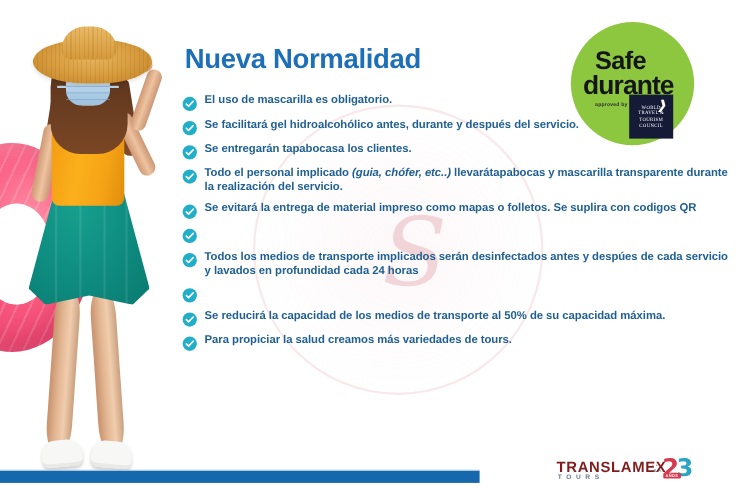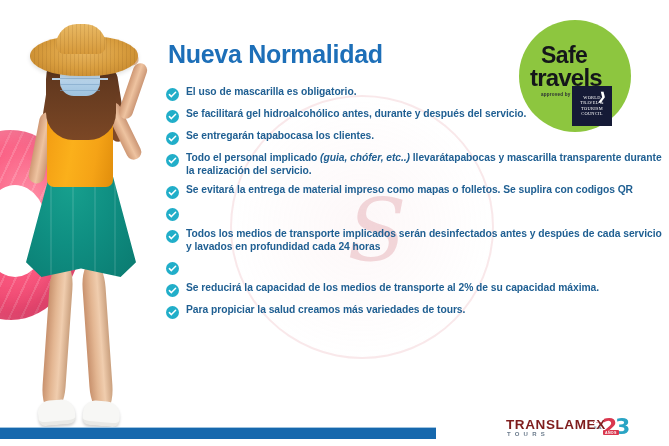--- a/index.html
+++ b/index.html
@@ -442,38 +442,38 @@
           </svg>
       </span>
     </div>
 
     <div class="bullet">
       <span class="check">
         <svg width="9" height="9" viewBox="0 0 9 9">
             <path d="M1.4 4.6 L3.4 6.6 L7.6 2.2" stroke="#ffffff" stroke-width="1.5" fill="none" stroke-linecap="round" stroke-linejoin="round"></path>
           </svg>
       </span>
-      <span class="btext">Se reducirá la capacidad de los medios de transporte al 2% de su capacidad máxima.</span>
+      <span class="btext">Se reducirá la capacidad de los medios de transporte al 50% de su capacidad máxima.</span>
     </div>
 
     <div class="bullet">
       <span class="check">
         <svg width="9" height="9" viewBox="0 0 9 9">
             <path d="M1.4 4.6 L3.4 6.6 L7.6 2.2" stroke="#ffffff" stroke-width="1.5" fill="none" stroke-linecap="round" stroke-linejoin="round"></path>
           </svg>
       </span>
       <span class="btext">Para propiciar la salud creamos más variedades de tours.</span>
     </div>
 
   </div>
 
   <div class="safelogo">
     <div class="st-circle"></div>
     <div class="st-safe">Safe</div>
-    <div class="st-travels">travels</div>
+    <div class="st-travels">durante</div>
     <div class="st-approved">approved by</div>
     <div class="wttc">
       <div class="wttc-mark">❱</div>
       <div class="wttc-txt">WORLD<br>TRAVEL &amp;<br>TOURISM<br>COUNCIL</div>
     </div>
   </div>
 
   <div class="bluebar-line"></div>
   <div class="bluebar"></div>
 

